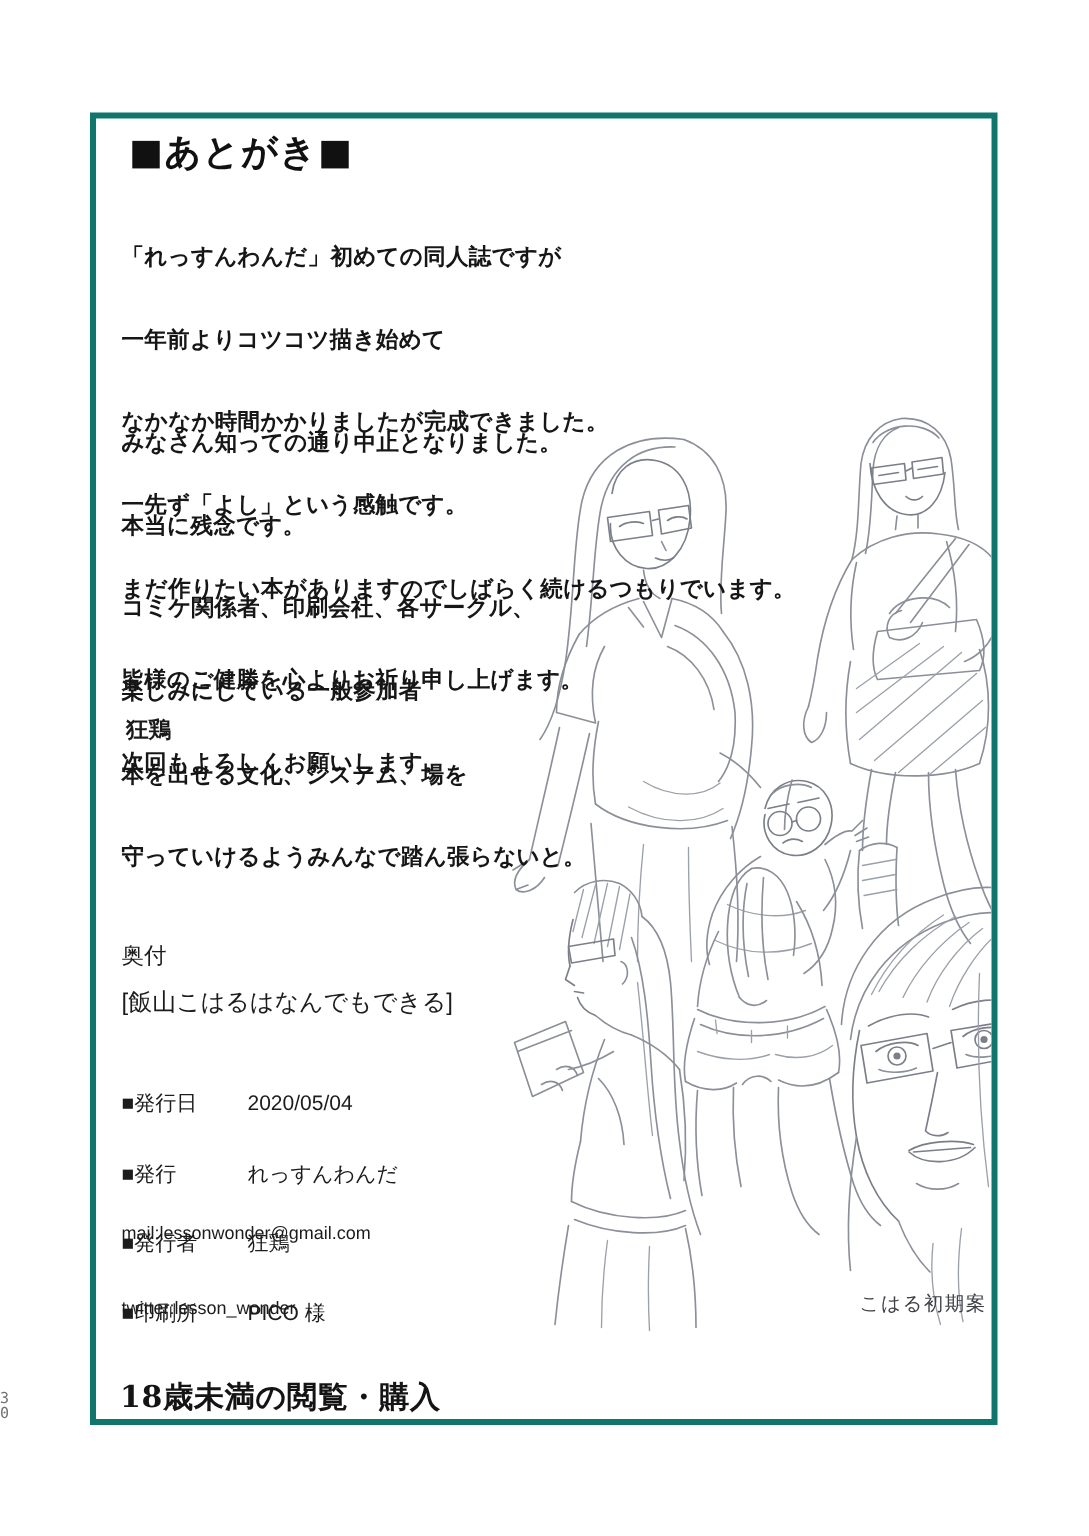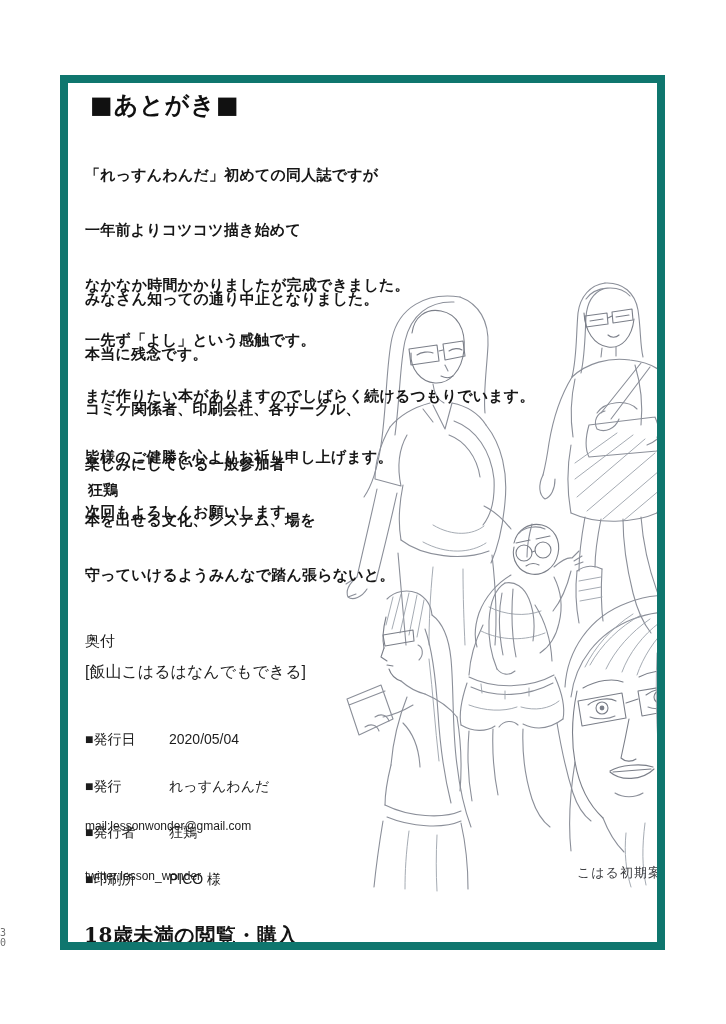--- a/index.html
+++ b/index.html
@@ -1,19 +1,19 @@
 <!DOCTYPE html>
 <html><head>
 <meta charset="utf-8">
 <style>
   html,body{margin:0;padding:0;}
   body{width:726px;height:1024px;background:#ffffff;position:relative;overflow:hidden;
        font-family:"DejaVu Sans",sans-serif;color:#1a1a1a;}
   .frame{position:absolute;left:60px;top:75px;width:605px;height:875px;
-         border:8px solid #0f766e;box-sizing:border-box;background:#fff;overflow:hidden;}
+         border:4px solid #0f766e;box-sizing:border-box;background:#fff;overflow:hidden;}
   .sketch-layer{position:absolute;left:0;top:0;}
   .sk path,.sk circle{fill:none;stroke:#8b8f99;stroke-width:1.1;stroke-linecap:round;stroke-linejoin:round;}
   .sk .hatch{stroke:#9ba1aa;stroke-width:0.9;}
   .sk .dark{stroke:#7b7f89;}
   .sk .filldot{fill:#7b7f89;stroke:none;}
   .txt{position:absolute;white-space:pre;}
   .title{left:22px;top:6px;font-size:24px;font-weight:700;letter-spacing:1px;color:#111;}
   .para{left:17px;font-size:15px;font-weight:700;line-height:18.4px;letter-spacing:0.2px;color:#161616;}
   .para .line{height:18.4px;}
   .p1{top:46px;} .p2{top:170px;} .p3{top:328px;}

